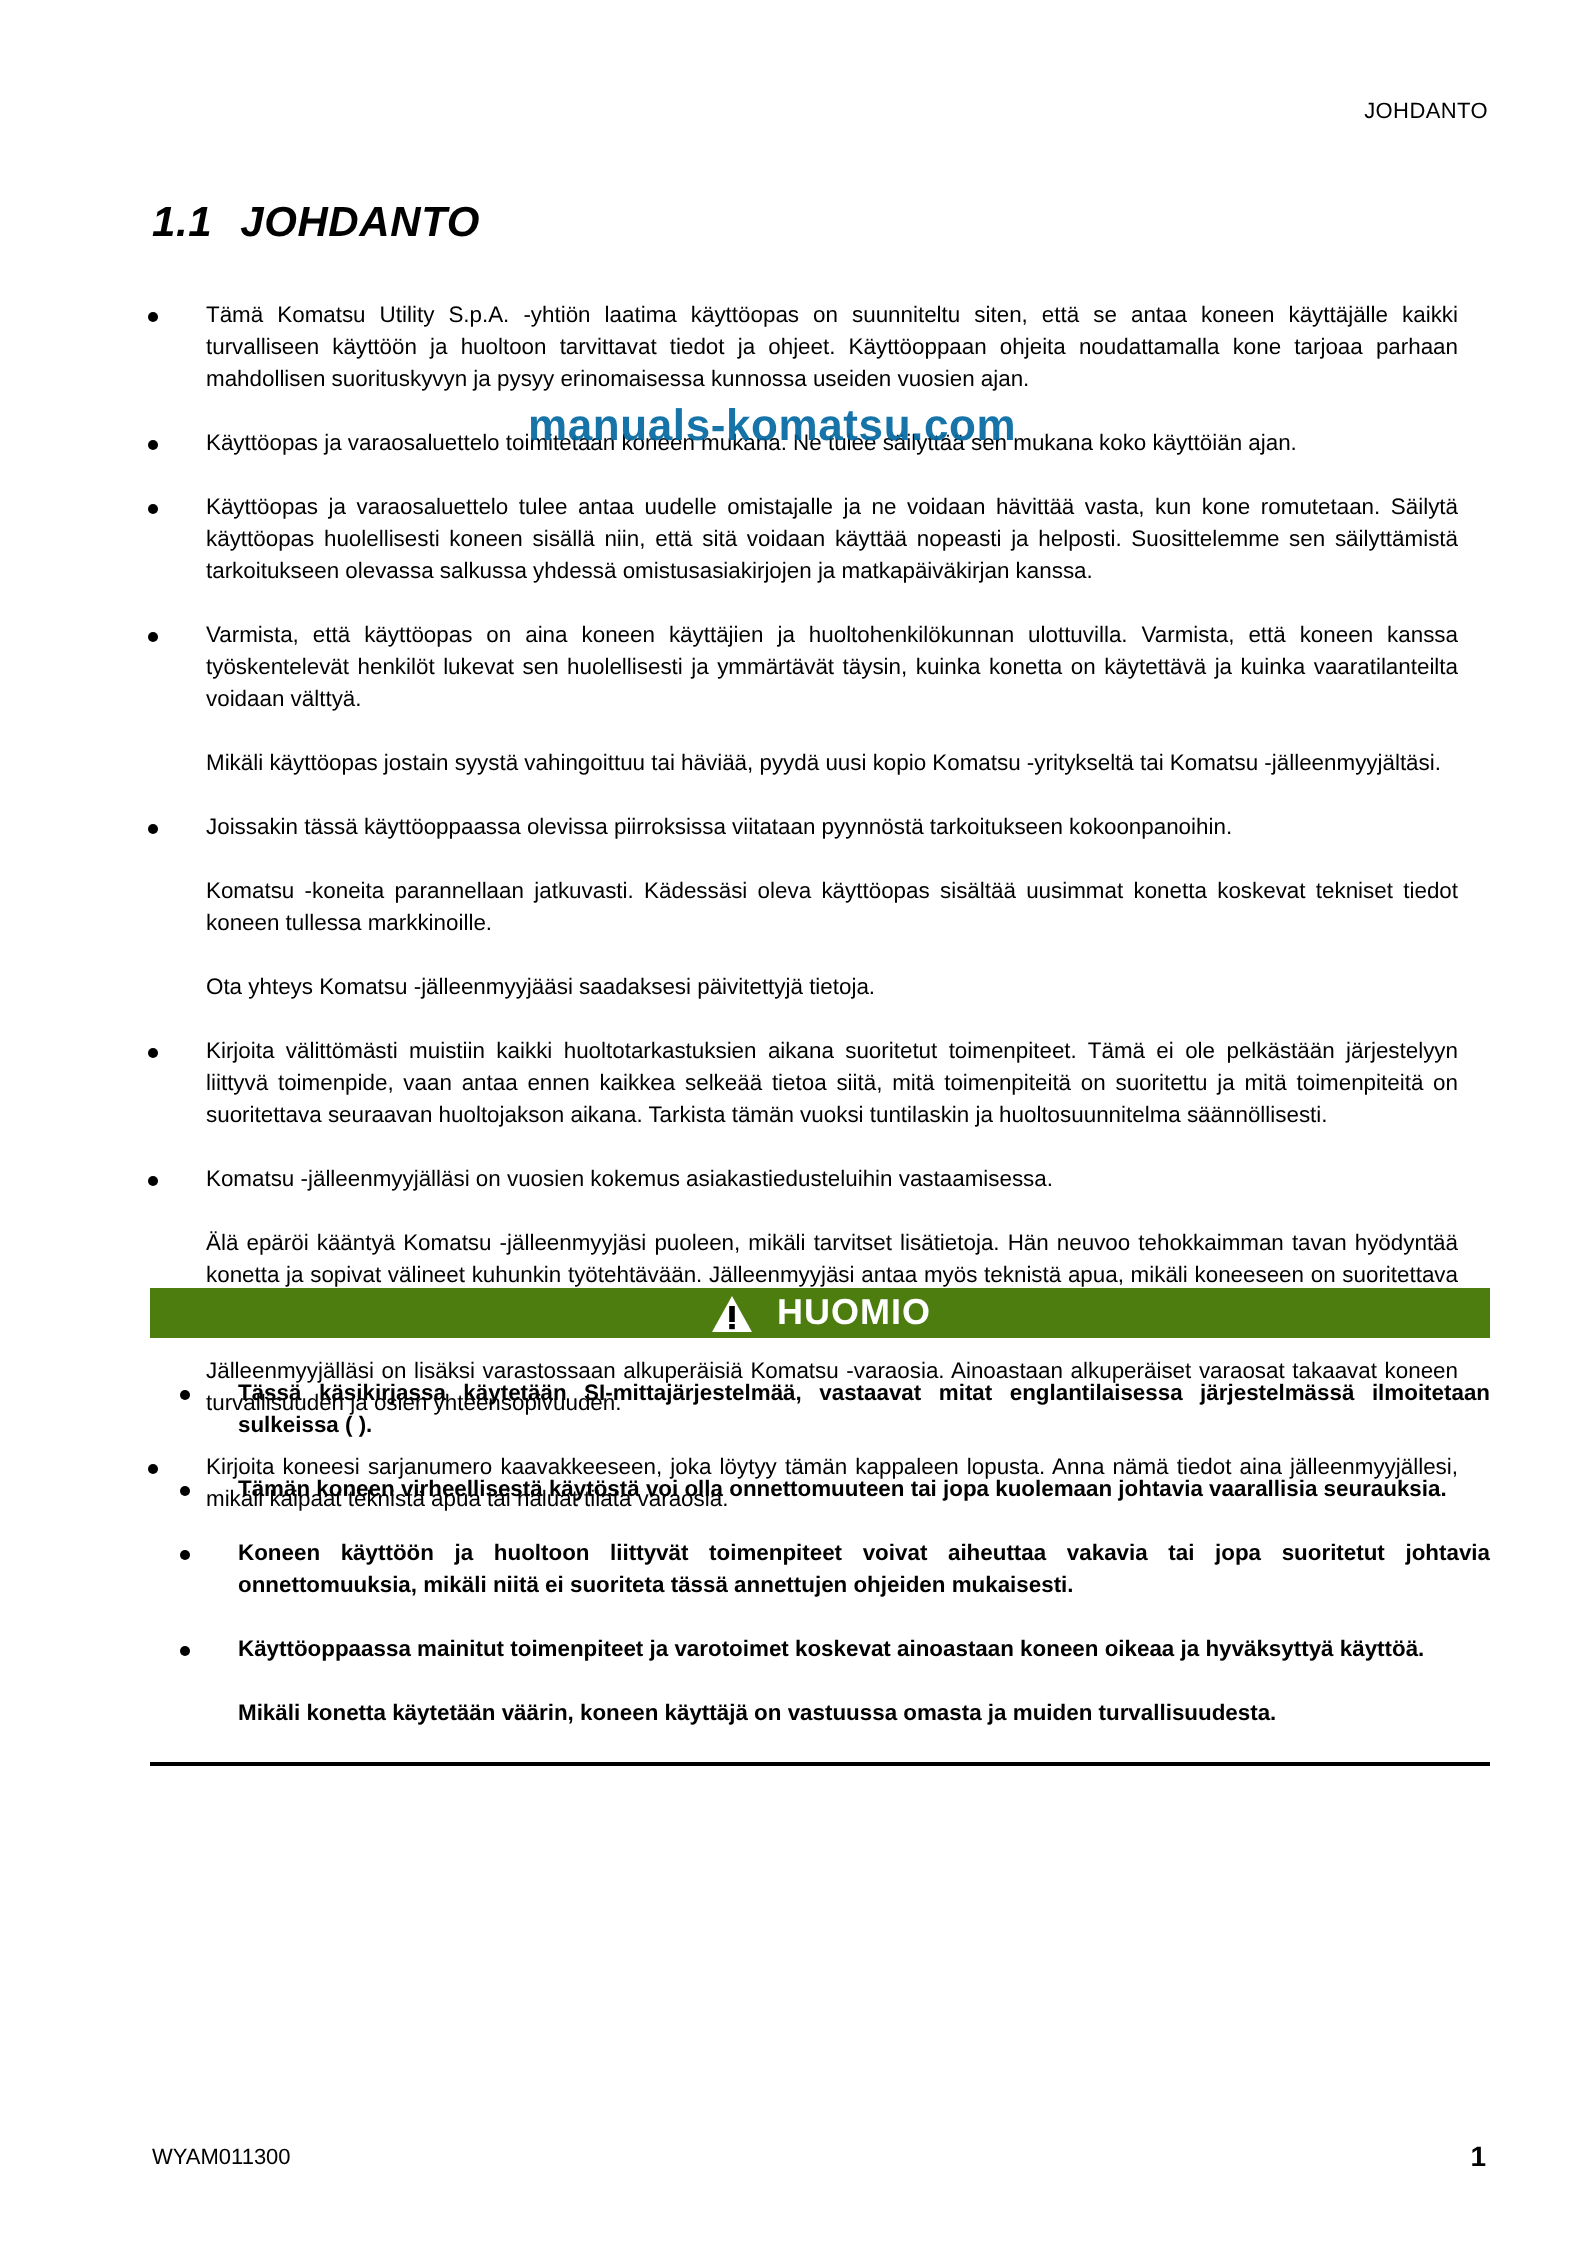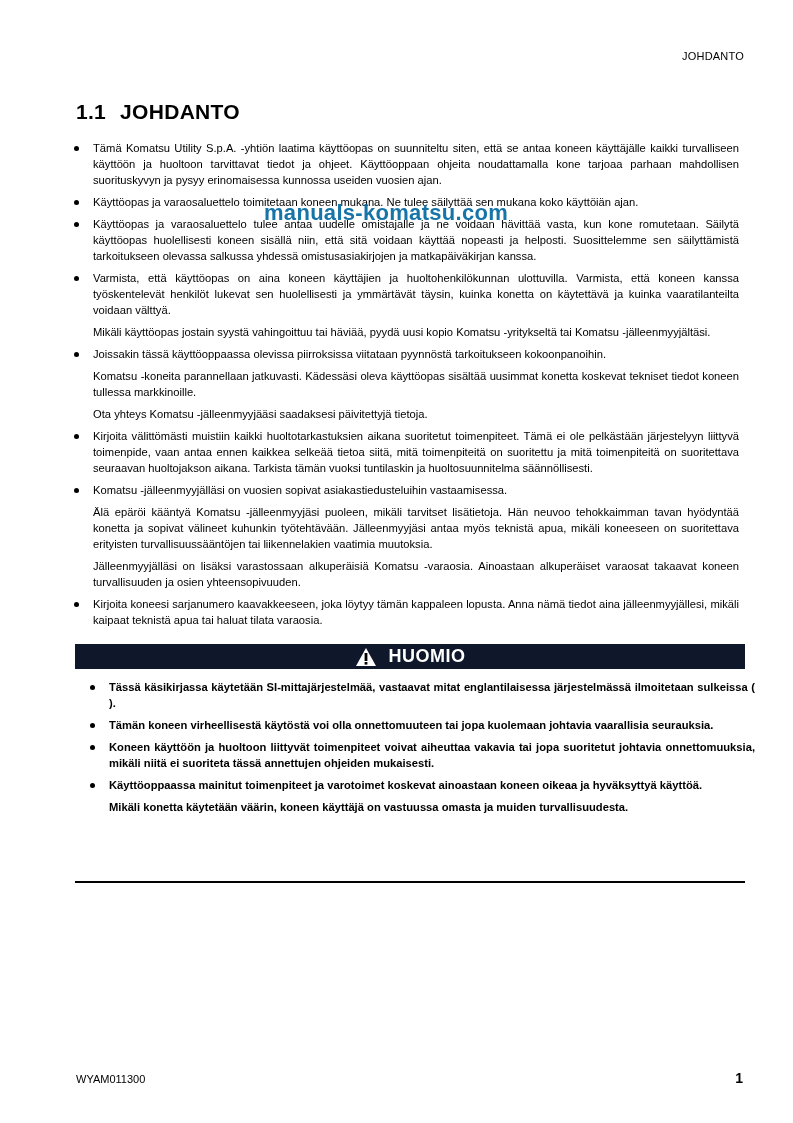--- a/index.html
+++ b/index.html
@@ -1,29 +1,29 @@
 <!DOCTYPE html>
 <html><head>
   <meta charset="utf-8">
   <style>
     html, body { margin: 0; padding: 0; background: #ffffff; }
     body { width: 793px; height: 1123px; position: relative; overflow: hidden;
            font-family: "Liberation Sans", sans-serif; color: #000; }
     .running-header { position: absolute; top: 50px; right: 49px; font-size: 11px; letter-spacing: 0.2px; }
     .section-title { position: absolute; top: 100px; left: 76px; margin: 0;
-                     font-size: 21px; font-weight: bold; letter-spacing: 0.3px; }
+                     font-size: 21px; font-weight: bold; letter-spacing: 0.3px; font-style: italic; }
     .section-title .num { margin-right: 14px; }
     .content { position: absolute; top: 134px; left: 74px; width: 671px; }
     .bullet { position: relative; padding-left: 13px; font-size: 11.2px; line-height: 16px;
               text-align: justify; margin-bottom: 6px; }
     .bullet .dot { position: absolute; left: 0; top: 6px; width: 5px; height: 5px;
                    background: #000; border-radius: 50%; }
-    .bullet p { margin: 6px; }
+    .bullet p { margin: 16px; }
     .warning-banner { position: absolute; top: 644px; left: 75px; width: 670px; height: 25px;
-                      background: #0f172a; color: #fff; display: flex; align-items: center;
+                      background: #4d7c0f; color: #fff; display: flex; align-items: center;
                       justify-content: center; font-weight: bold; font-size: 18px; letter-spacing: 0.5px; }
     .warning-banner svg { margin-right: 12px; }
     .warnings { position: absolute; top: 673px; left: 90px; width: 671px; }
     .warnings .bullet { font-weight: bold; font-size: 11.2px; line-height: 16px; margin-bottom: 6px; }
     .bottom-rule { position: absolute; top: 881px; left: 75px; width: 670px; height: 2px; background: #000; }
     .watermark { position: absolute; top: 200px; left: 264px; font-size: 22px; color: #0369a1;
                  opacity: 0.92; letter-spacing: 0.3px; pointer-events: none; font-weight: bold; }
     .doc-code { position: absolute; top: 1073px; left: 76px; font-size: 11px; text-align: right; }
     .page-number { position: absolute; top: 1070px; right: 50px; font-size: 14px; font-weight: bold; }
   </style>
@@ -59,21 +59,21 @@
     <p>Joissakin tässä käyttöoppaassa olevissa piirroksissa viitataan pyynnöstä tarkoitukseen kokoonpanoihin.</p>
     <p>Komatsu -koneita parannellaan jatkuvasti. Kädessäsi oleva käyttöopas sisältää uusimmat konetta koskevat tekniset tiedot koneen tullessa markkinoille.</p>
     <p>Ota yhteys Komatsu -jälleenmyyjääsi saadaksesi päivitettyjä tietoja.</p>
     </div>
   <div class="bullet">
       <span class="dot"></span>
     <p>Kirjoita välittömästi muistiin kaikki huoltotarkastuksien aikana suoritetut toimenpiteet. Tämä ei ole pelkästään järjestelyyn liittyvä toimenpide, vaan antaa ennen kaikkea selkeää tietoa siitä, mitä toimenpiteitä on suoritettu ja mitä toimenpiteitä on suoritettava seuraavan huoltojakson aikana. Tarkista tämän vuoksi tuntilaskin ja huoltosuunnitelma säännöllisesti.</p>
     </div>
   <div class="bullet">
       <span class="dot"></span>
-    <p>Komatsu -jälleenmyyjälläsi on vuosien sopivat asiakastiedusteluihin vastaamisessa.</p>
+    <p>Komatsu -jälleenmyyjälläsi on vuosien kokemus asiakastiedusteluihin vastaamisessa.</p>
     <p>Älä epäröi kääntyä Komatsu -jälleenmyyjäsi puoleen, mikäli tarvitset lisätietoja. Hän neuvoo tehokkaimman tavan hyödyntää konetta ja sopivat välineet kuhunkin työtehtävään. Jälleenmyyjäsi antaa myös teknistä apua, mikäli koneeseen on suoritettava erityisten turvallisuussääntöjen tai liikennelakien vaatimia muutoksia.</p>
     <p>Jälleenmyyjälläsi on lisäksi varastossaan alkuperäisiä Komatsu -varaosia. Ainoastaan alkuperäiset varaosat takaavat koneen turvallisuuden ja osien yhteensopivuuden.</p>
     </div>
   <div class="bullet">
       <span class="dot"></span>
     <p>Kirjoita koneesi sarjanumero kaavakkeeseen, joka löytyy tämän kappaleen lopusta. Anna nämä tiedot aina jälleenmyyjällesi, mikäli kaipaat teknistä apua tai haluat tilata varaosia.</p>
     </div>
 </div>
 
 <div class="watermark">manuals-komatsu.com</div>

